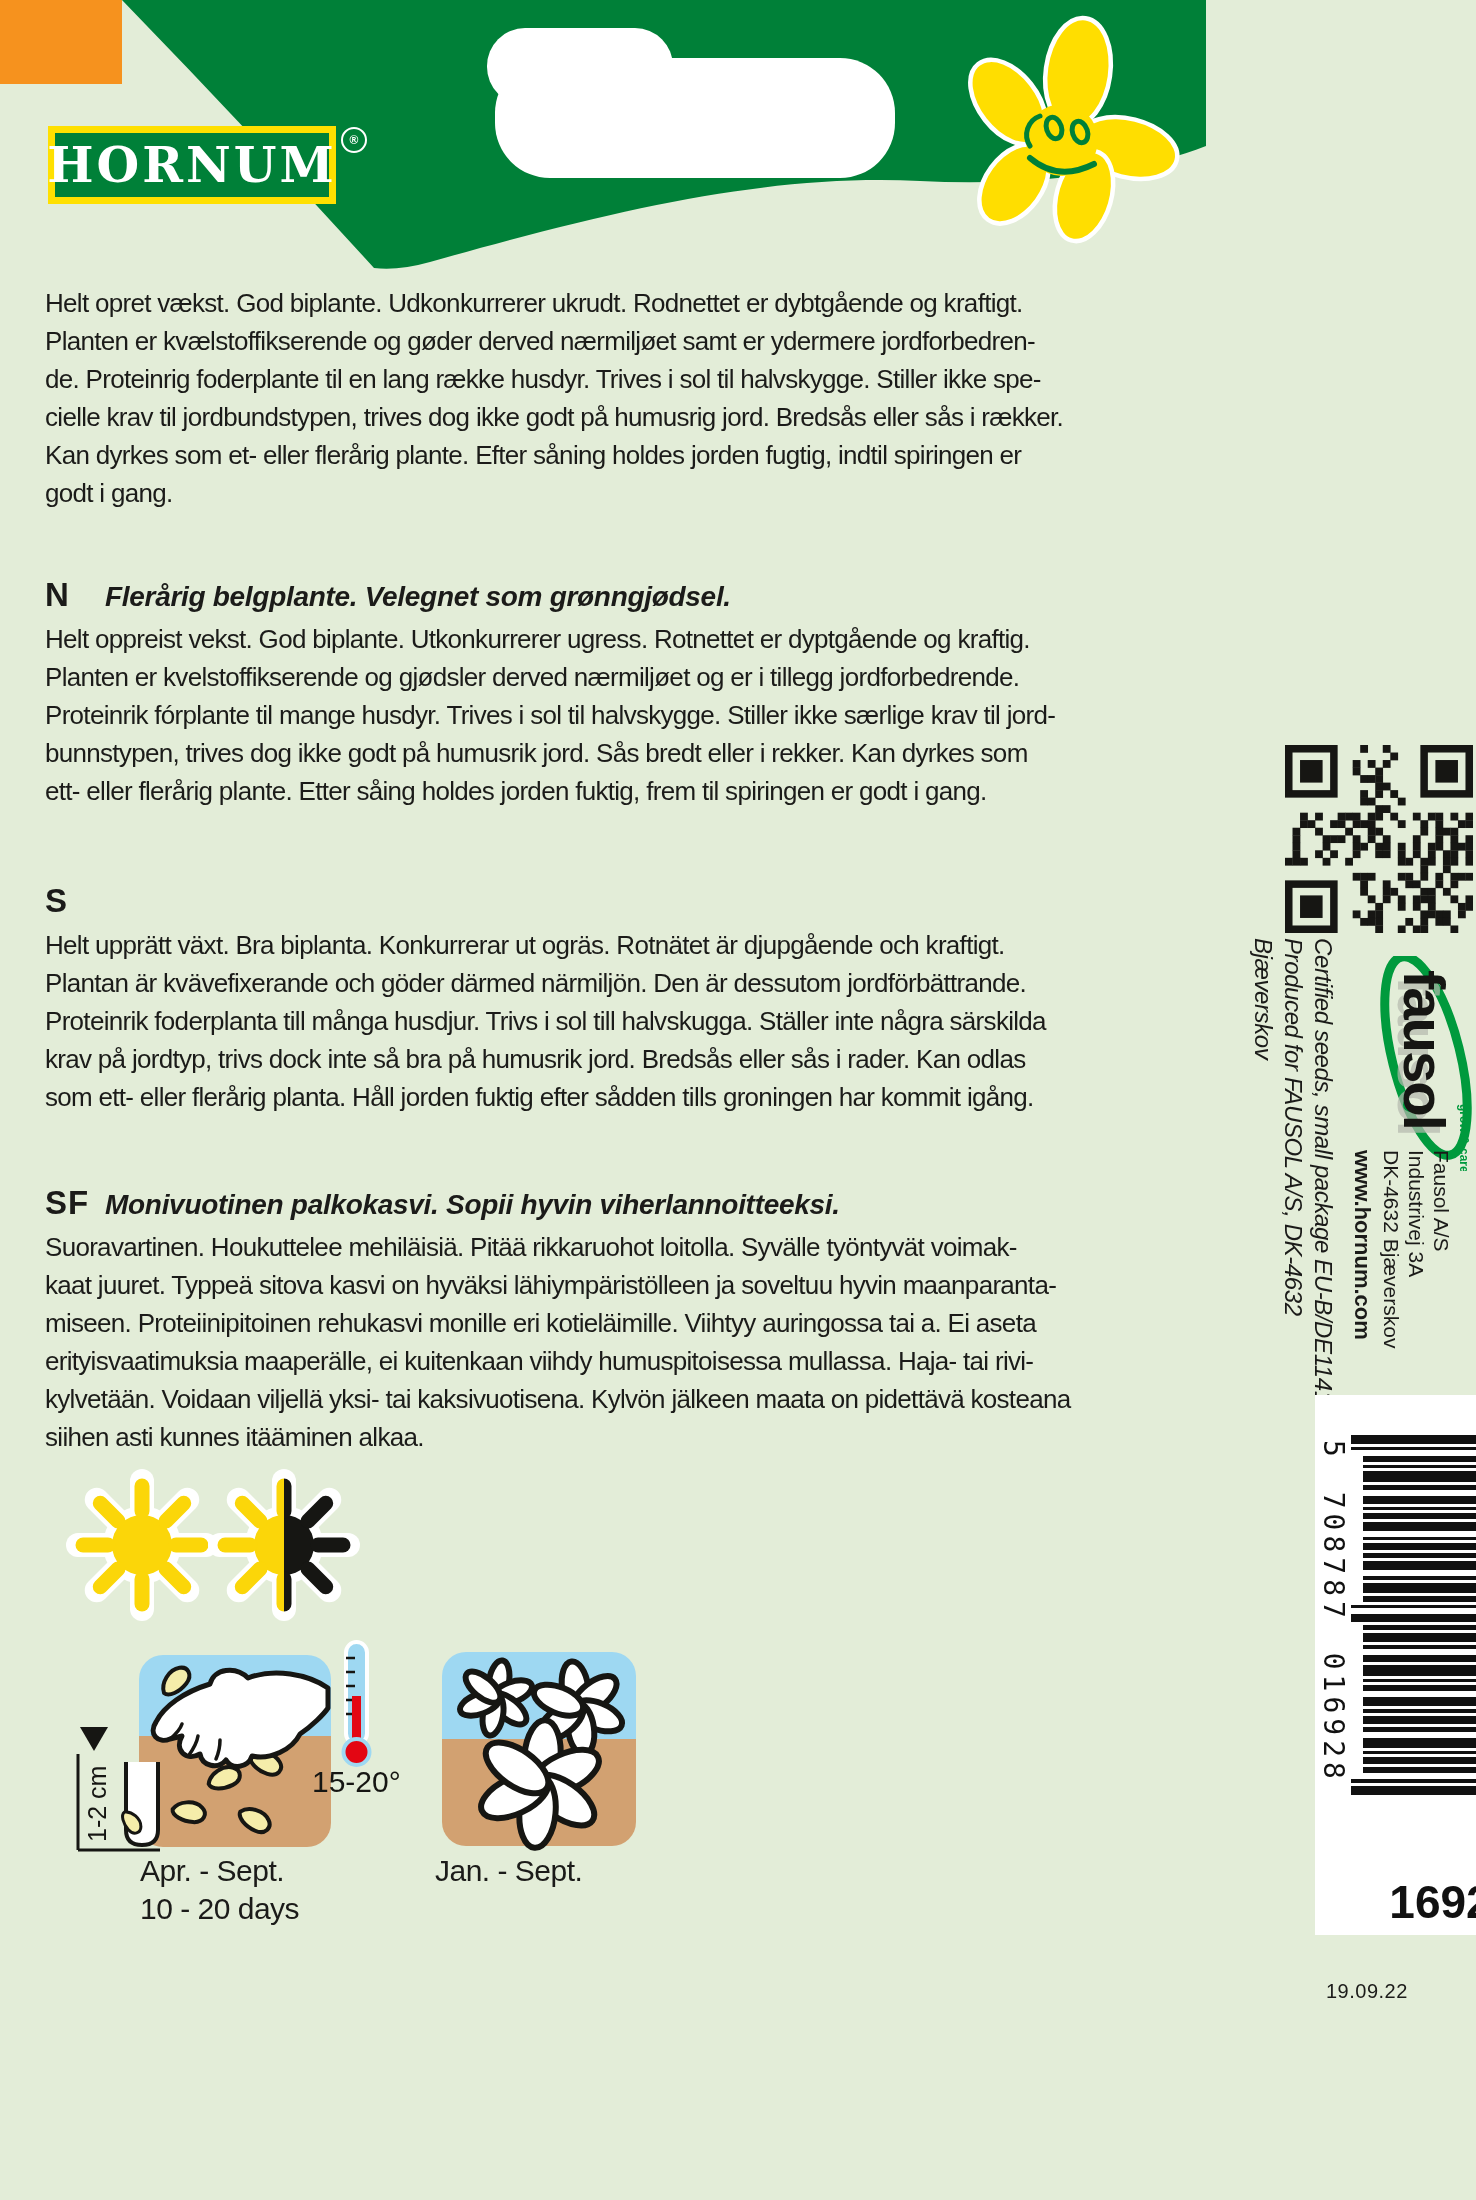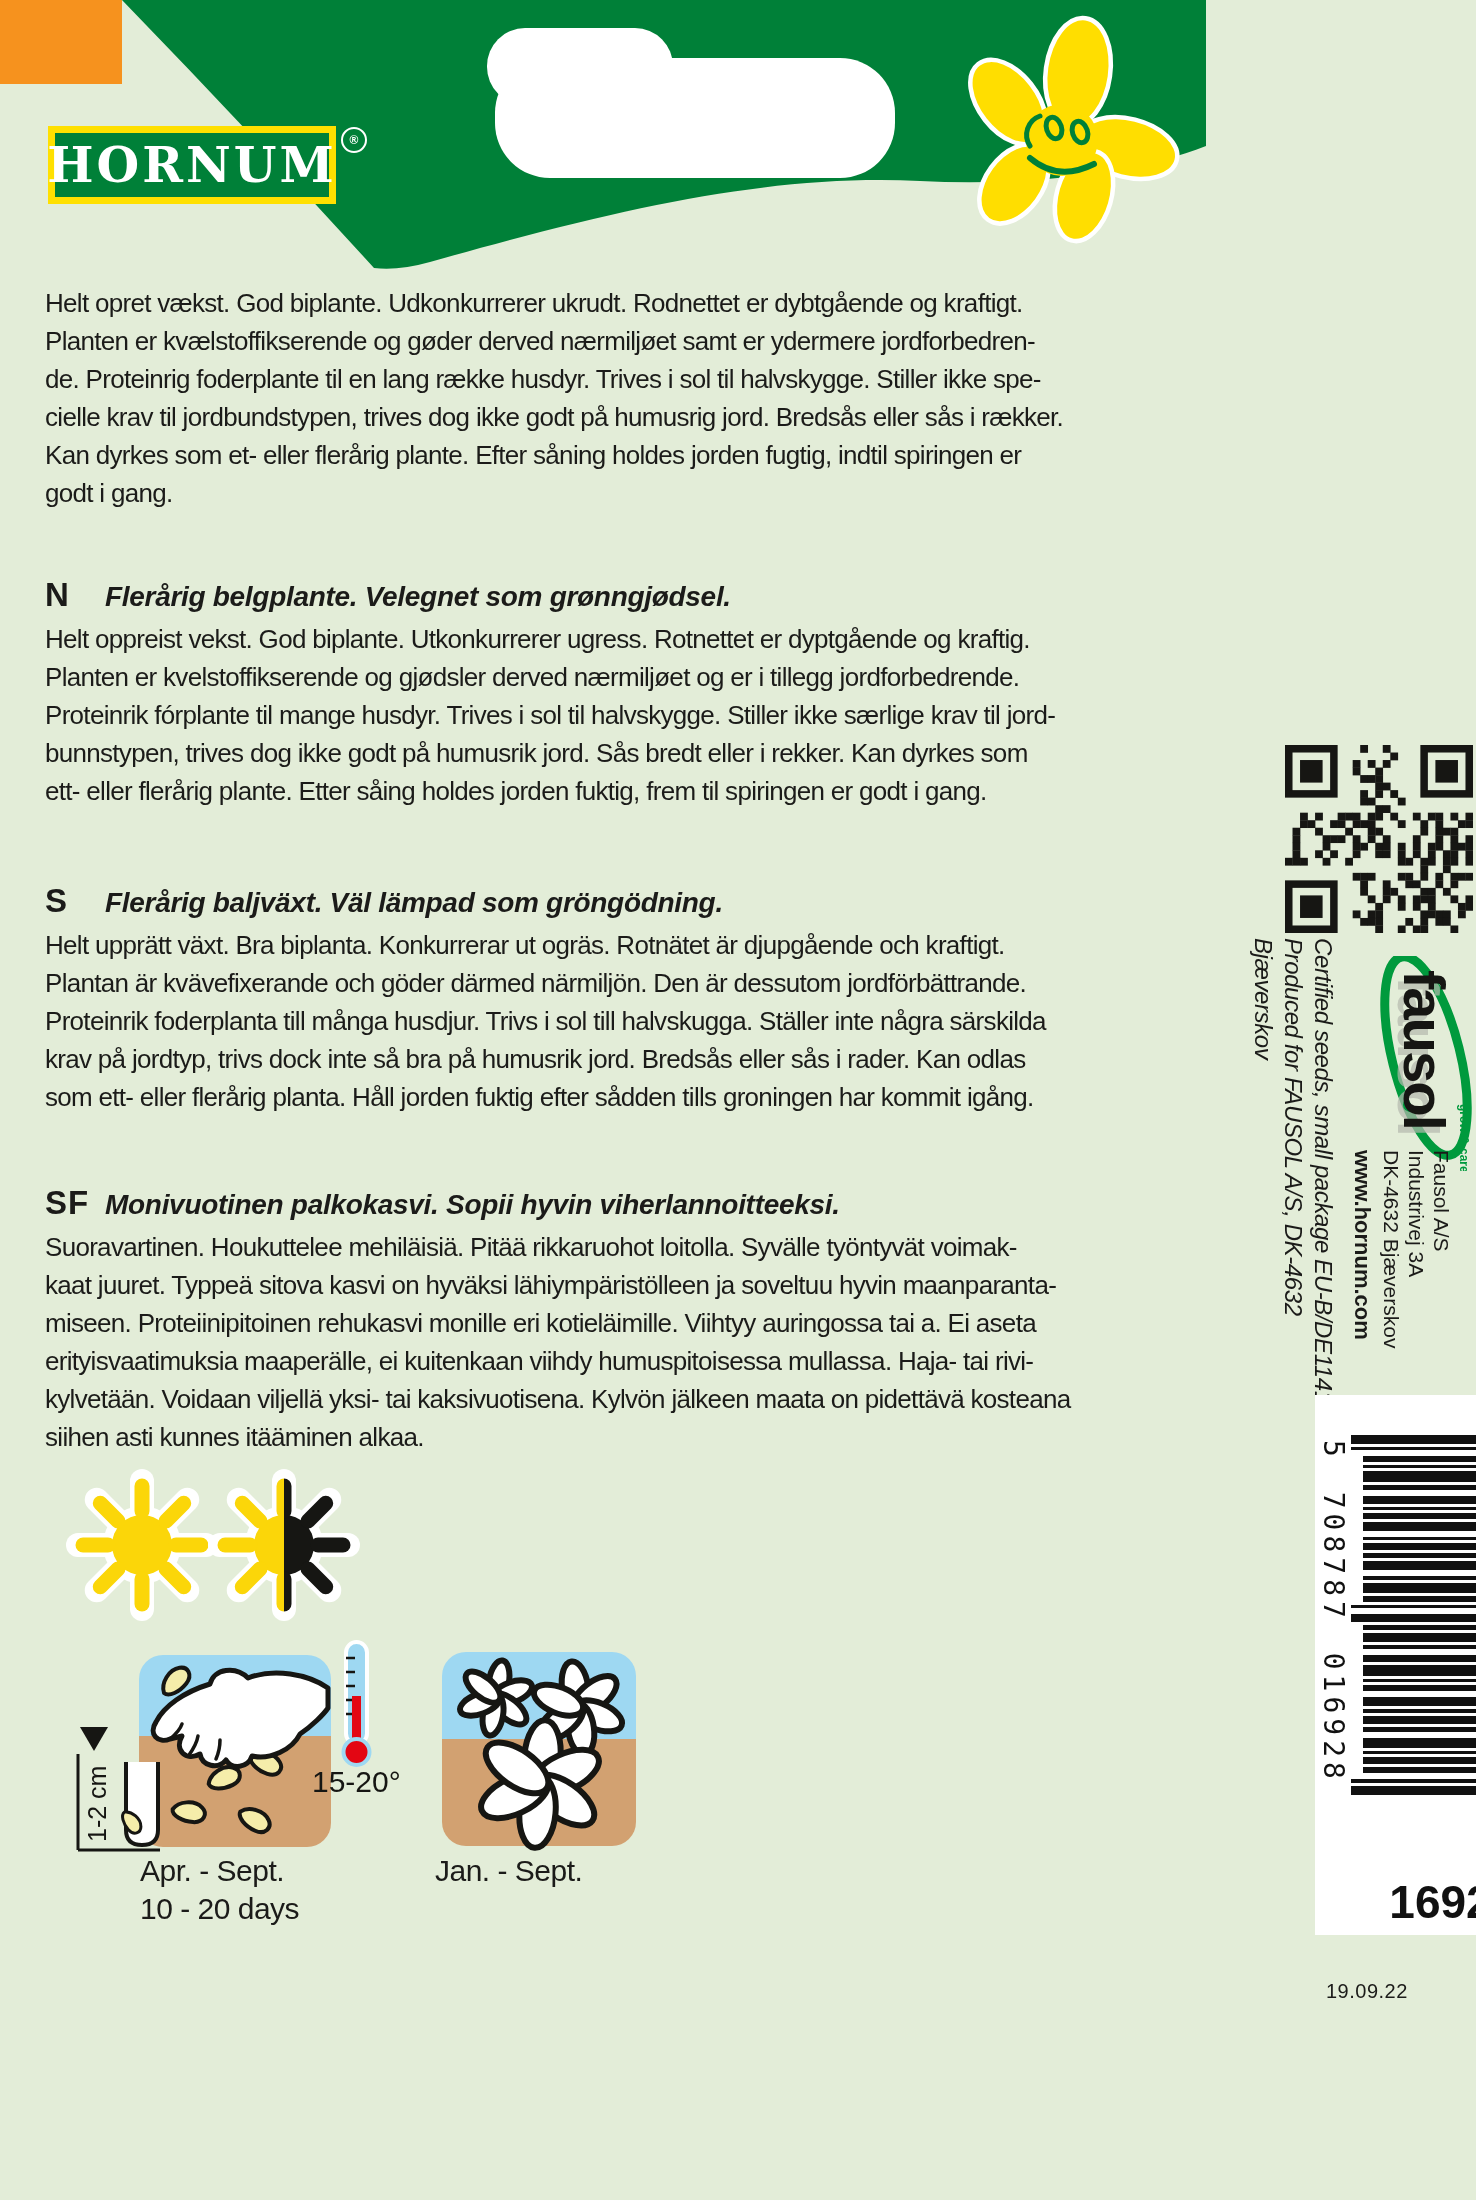--- a/index.html
+++ b/index.html
@@ -79,21 +79,20 @@
     <span class="sec-title">Flerårig belgplante. Velegnet som grønngjødsel.</span>
   </div>
   <div class="sec-body" style="top:620px">Helt oppreist vekst. God biplante. Utkonkurrerer ugress. Rotnettet er dyptgående og kraftig.
 Planten er kvelstoffikserende og gjødsler derved nærmiljøet og er i tillegg jordforbedrende.
 Proteinrik fórplante til mange husdyr. Trives i sol til halvskygge. Stiller ikke særlige krav til jord-
 bunnstypen, trives dog ikke godt på humusrik jord. Sås bredt eller i rekker. Kan dyrkes som
 ett- eller flerårig plante. Etter såing holdes jorden fuktig, frem til spiringen er godt i gang.</div>
 
   <div class="sec-head" style="top:882px">
     <span class="sec-code">S</span>
-    <span class="sec-title">Flerårig baljväxt. Väl lämpad som gröngödning.</span>
   </div>
   <div class="sec-body" style="top:926px">Helt upprätt växt. Bra biplanta. Konkurrerar ut ogräs. Rotnätet är djupgående och kraftigt.
 Plantan är kvävefixerande och göder därmed närmiljön. Den är dessutom jordförbättrande.
 Proteinrik foderplanta till många husdjur. Trivs i sol till halvskugga. Ställer inte några särskilda
 krav på jordtyp, trivs dock inte så bra på humusrik jord. Bredsås eller sås i rader. Kan odlas
 som ett- eller flerårig planta. Håll jorden fuktig efter sådden tills groningen har kommit igång.</div>
 
   <div class="sec-head" style="top:1184px">
     <span class="sec-code">SF</span>
     <span class="sec-title">Monivuotinen palkokasvi. Sopii hyvin viherlannoitteeksi.</span>

